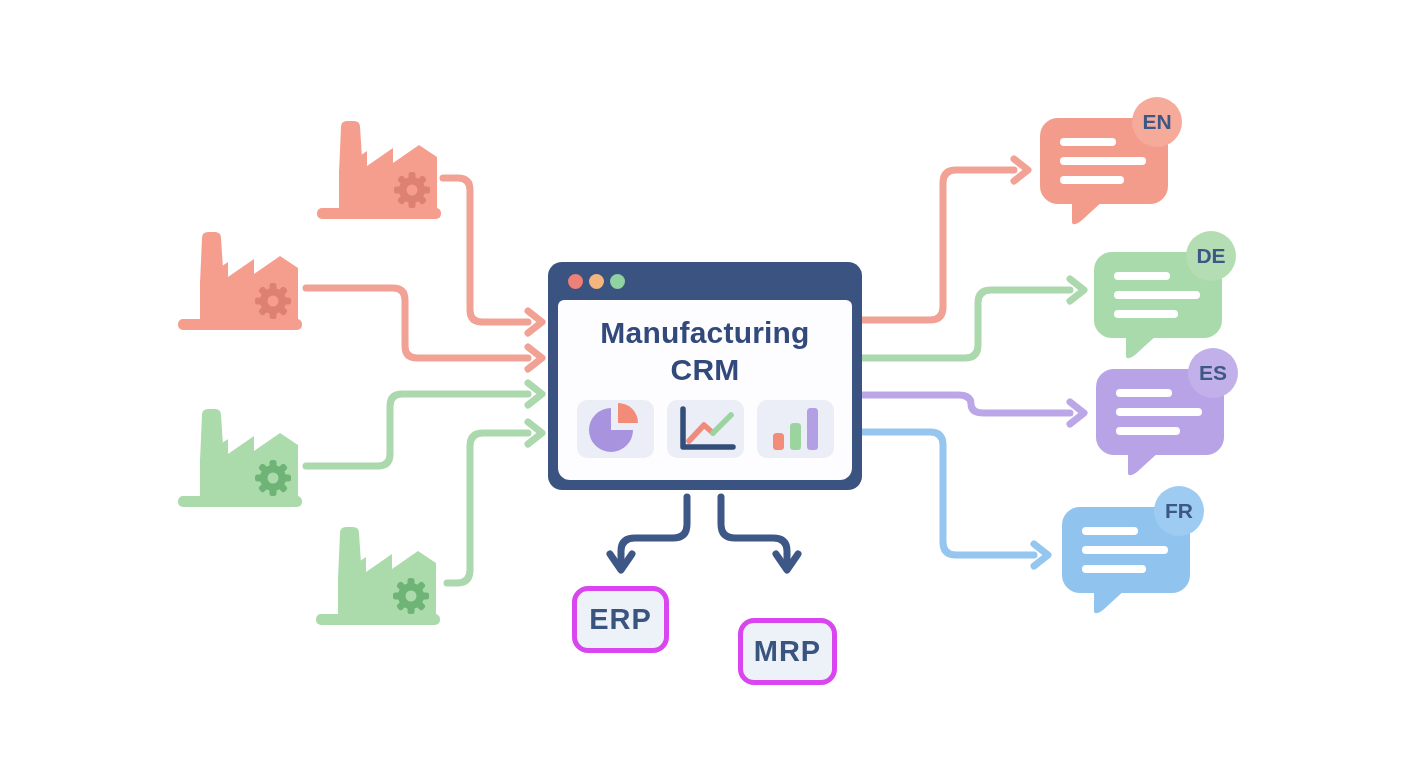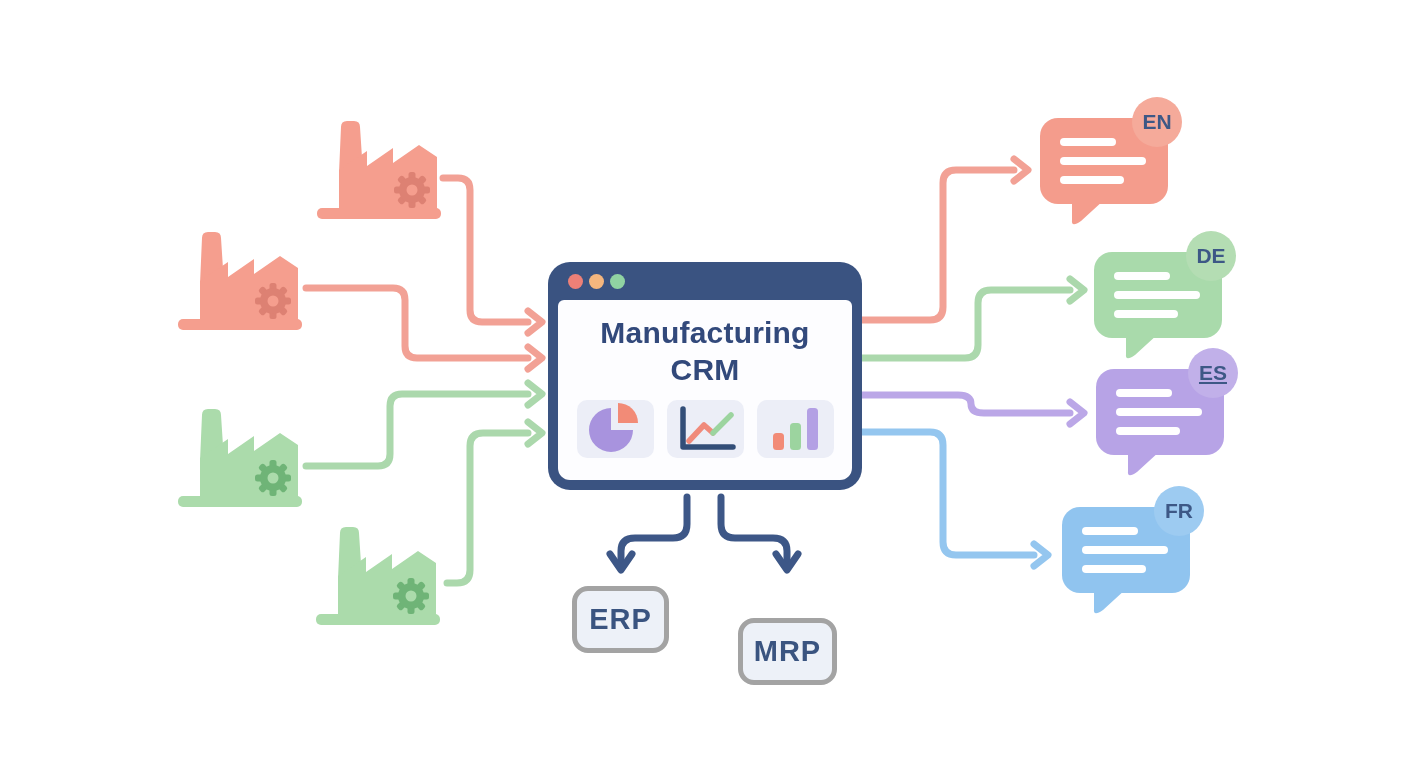--- a/index.html
+++ b/index.html
@@ -13,21 +13,21 @@
   
   .factory{position:absolute;width:128px;height:108px;}
   .factory.f1{left:315px;top:113px;}
   .factory.f2{left:176px;top:224px;}
   .factory.f3{left:176px;top:401px;}
   .factory.f4{left:314px;top:519px;}
 
   
   .crm-window{
     position:absolute;left:548px;top:262px;width:314px;height:228px;
-    background:#3A5381;border-radius:22px;
+    background:#3A5381;border-radius:14px;
   }
   .crm-titlebar{position:absolute;left:0;top:0;right:0;height:38px;}
   .dot{position:absolute;top:12px;width:15px;height:15px;border-radius:50%;}
   .dot.d1{left:20px;background:#ED8077;}
   .dot.d2{left:41px;background:#F4B67E;}
   .dot.d3{left:62px;background:#90D3A2;}
   .crm-inner{
     position:absolute;left:10px;right:10px;top:38px;bottom:10px;
     background:#fdfdff;border-radius:6px 6px 12px 12px;
     display:flex;flex-direction:column;align-items:center;
@@ -47,27 +47,27 @@
   .bubble.es{left:1096px;top:369px;}
   .bubble.fr{left:1062px;top:507px;}
   .badge{
     position:absolute;width:50px;height:50px;border-radius:50%;
     display:flex;align-items:center;justify-content:center;
     font-weight:bold;font-size:21px;color:#3D5886;
   }
   .bubble .badge{left:92px;top:-21px;}
   .badge.en-b{background:#F5AA9A;}
   .badge.de-b{background:#B4DDB3;}
-  .badge.es-b{background:#C1B0E9;text-decoration:underline;}
+  .badge.es-b{background:#C1B0E9;}
   .badge.fr-b{background:#9DCBF1;}
 
   
   .sysbox{
     position:absolute;width:97px;height:67px;box-sizing:border-box;
-    background:#EDF1F8;border:5px solid #a3a3a3;border-radius:16px;
+    background:#EDF1F8;border:5px solid #d946ef;border-radius:16px;
     display:flex;align-items:center;justify-content:center;
     font-weight:bold;font-size:29px;color:#3A5480;letter-spacing:1px;
   }
   .sysbox.erp{left:572px;top:586px;}
   .sysbox.mrp{left:738px;top:618px;width:99px;}
 </style>
 </head>
 <body>
 
 <div class="canvas">

